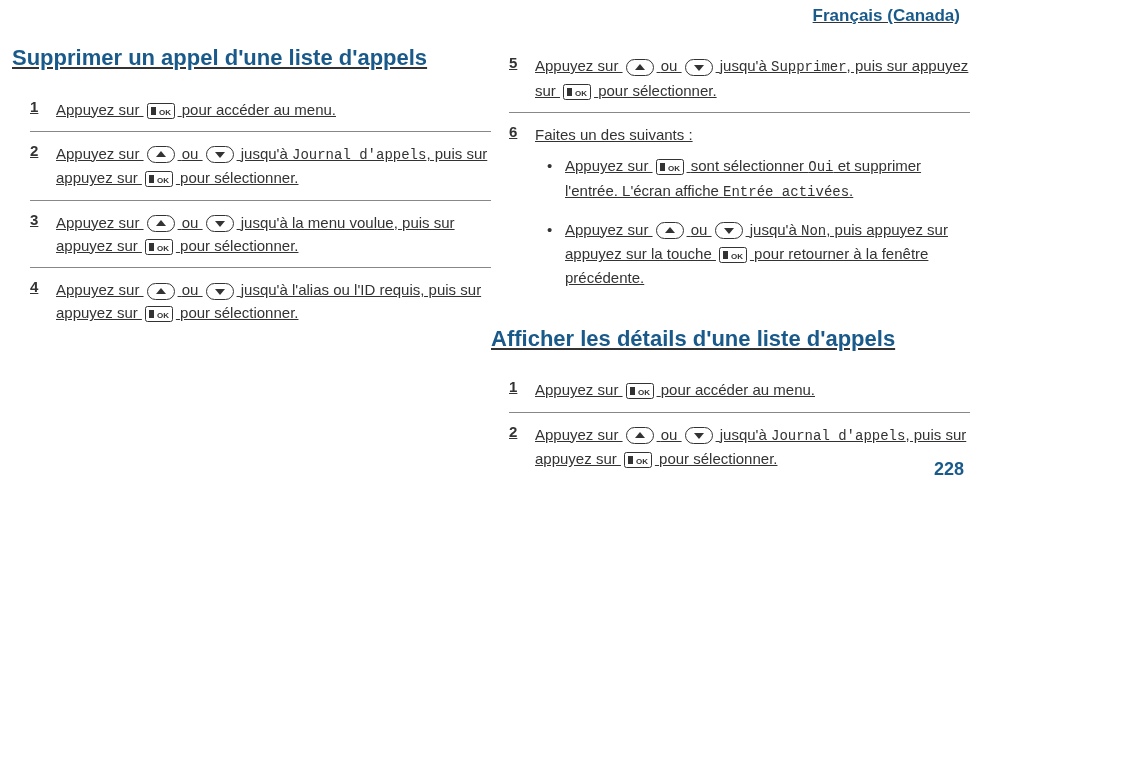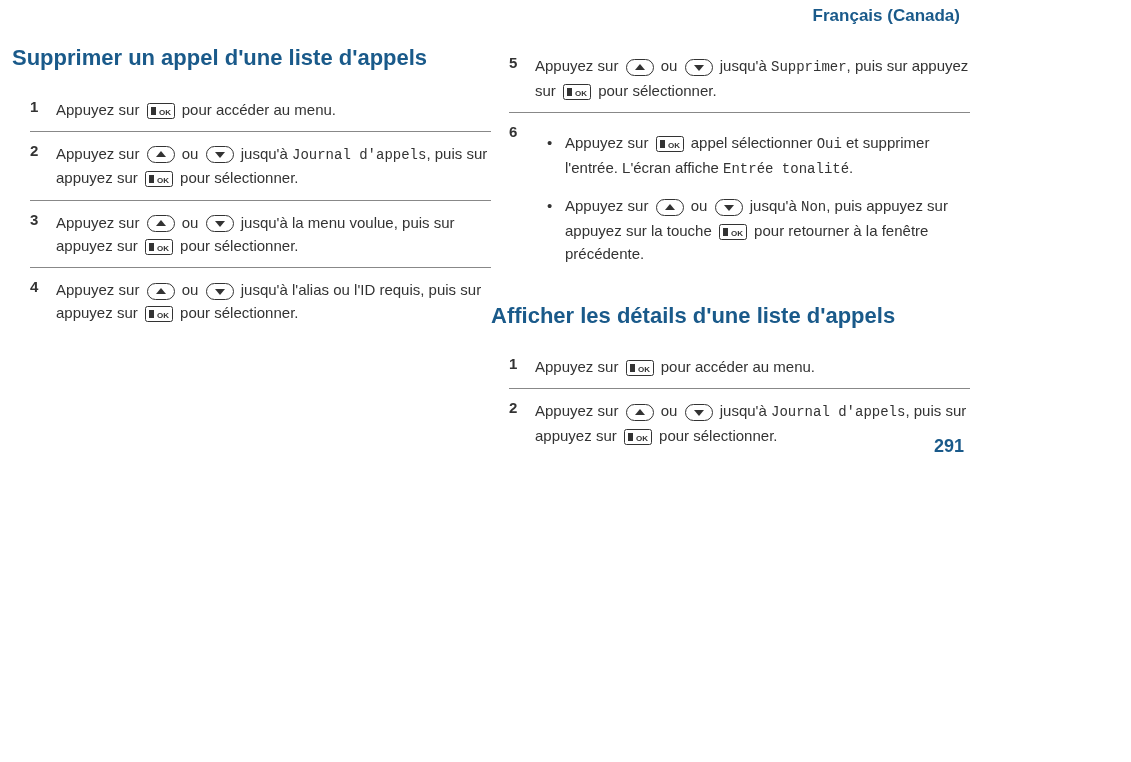--- a/index.html
+++ b/index.html
@@ -10,20 +10,21 @@
     font-size: 15px;
     color: #333;
     width: 1131px;
     height: 762px;
     background: #fff;
   }
   .page {
     width: 982px;
     padding: 6px 12px 6px 12px;
     position: relative;
+    text-decoration: underline;
   }
   .header-lang {
     text-align: right;
     font-weight: bold;
     color: #1a5a8a;
     font-size: 17px;
     margin-bottom: 18px;
     padding-right: 10px;
   }
   .columns {
@@ -259,32 +260,33 @@
                   </svg>
               </span>
               <span> pour sélectionner.</span>
             </p>
           </div>
         </div>
 
         <div class="step" style="border-bottom:none">
           <div class="step-num">6</div>
           <div class="step-body">
+            <p>Faites un des suivants :</p>
             <ul class="bullets">
               <li>
                 <span>Appuyez sur </span>
                 <span class="icon">
                   <svg width="28" height="16">
                       <rect x="0.5" y="0.5" width="27" height="15" rx="2" fill="#fff" stroke="#333" stroke-width="1"></rect>
                       <rect x="4" y="4" width="5" height="8" fill="#333"></rect>
                       <text x="12" y="12" font-size="8" font-weight="bold" fill="#333" font-family="Arial">OK</text>
                     </svg>
                 </span>
-                <span> appel sélectionner </span>
-                <span class="mono">Oui</span><span> et supprimer l'entrée. L'écran affiche </span><span class="mono">Entrée tonalité</span><span>.</span>
+                <span> sont sélectionner </span>
+                <span class="mono">Oui</span><span> et supprimer l'entrée. L'écran affiche </span><span class="mono">Entrée activées</span><span>.</span>
               </li>
               <li>
                 <span>Appuyez sur </span>
                 <span class="icon">
                   <svg width="28" height="17">
                       <rect x="0.5" y="0.5" width="27" height="16" rx="8" fill="#fff" stroke="#333" stroke-width="1"></rect>
                       <path d="M9 11 L14 5 L19 11 Z" fill="#333"></path>
                     </svg>
                 </span>
                 <span> ou </span>
@@ -360,14 +362,14 @@
               </span>
               <span> pour sélectionner.</span>
             </p>
           </div>
         </div>
       </div>
 
     </div>
   </div>
 
-  <div class="pagenum">291</div>
+  <div class="pagenum">228</div>
 </div>
 
 </body></html>

